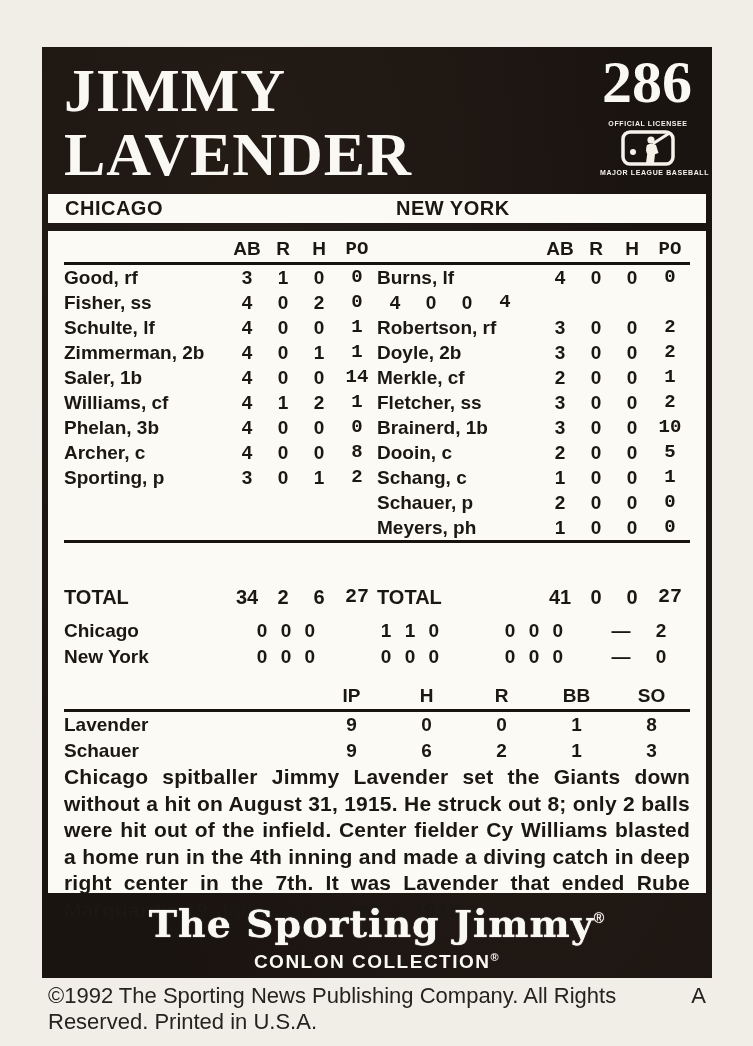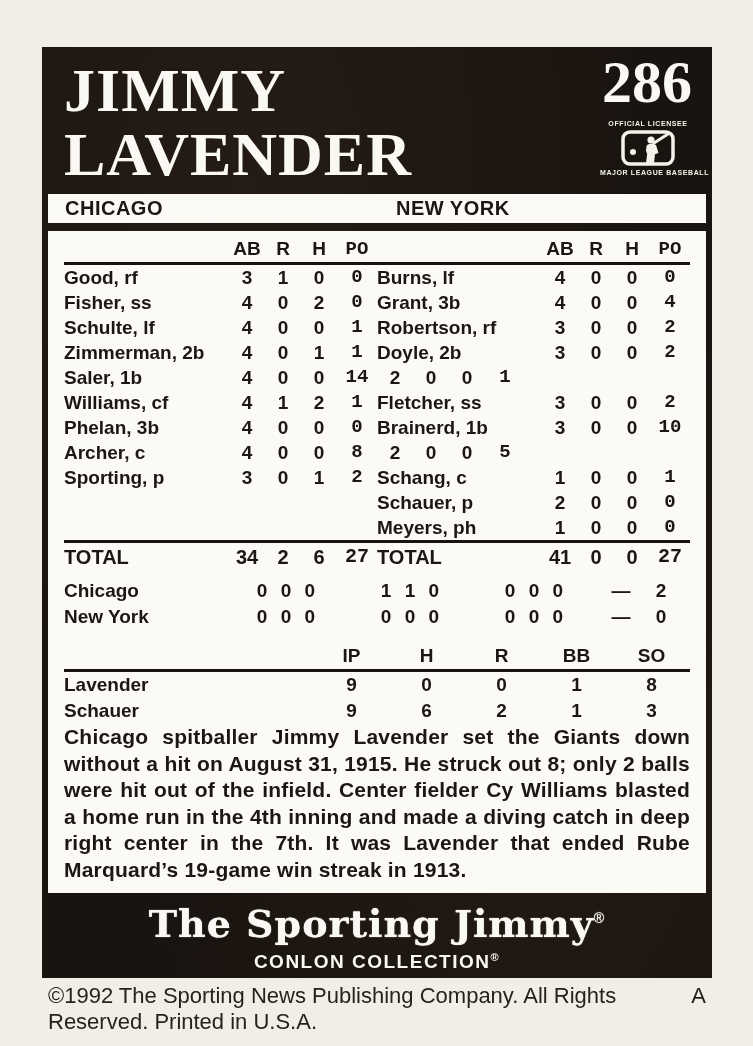--- a/index.html
+++ b/index.html
@@ -55,21 +55,21 @@
   }
   .halves { display:flex; }
   .half { width:313px; display:flex; flex-direction:column; }
   .row { display:flex; height:25px; line-height:25px; }
   .row .nm { flex:1; text-align:left; white-space:nowrap; }
   .row .c  { width:36px; text-align:center; }
   .row .c.po { width:40px;font-family:Liberation Mono, monospace; }
   .hdr-row { height:26px; line-height:26px; }
   .rule { border-top:3px solid #171310; }
   .blank2 { height:50px; }
-  .totals { height:28px; line-height:28px; font-size:20px; }
+  .totals { height:28px; line-height:28px; font-size:20px;margin-top:40px; }
   
   .linescore { margin-top:7px; }
   .ls-row { display:flex; height:26px; line-height:26px; }
   .ls-label { width:145px; white-space:nowrap; }
   .ls-grp { width:84px; text-align:center; word-spacing:8px; margin-left:40px; }
   .ls-grp.first { margin-left:35px; }
   .ls-dash { width:40px; margin-left:25px; text-align:center; }
   .ls-runs { width:40px; text-align:center; }
   
   .pitching { margin-top:13px; }
@@ -226,61 +226,62 @@
       </div>
       <div class="half">
         <div class="row">
             <span class="nm">Burns, lf</span>
             <span class="c">4</span>
             <span class="c">0</span>
             <span class="c">0</span>
             <span class="c po">0</span>
           </div>
         <div class="row">
-            <span class="nm">Grant, 3b</span>
             <span class="c">4</span>
             <span class="c">0</span>
             <span class="c">0</span>
             <span class="c po">4</span>
           </div>
         <div class="row">
             <span class="nm">Robertson, rf</span>
             <span class="c">3</span>
             <span class="c">0</span>
             <span class="c">0</span>
             <span class="c po">2</span>
           </div>
         <div class="row">
             <span class="nm">Doyle, 2b</span>
             <span class="c">3</span>
             <span class="c">0</span>
             <span class="c">0</span>
             <span class="c po">2</span>
           </div>
         <div class="row">
+            <span class="nm">Merkle, cf</span>
             <span class="c">2</span>
             <span class="c">0</span>
             <span class="c">0</span>
             <span class="c po">1</span>
           </div>
         <div class="row">
             <span class="nm">Fletcher, ss</span>
             <span class="c">3</span>
             <span class="c">0</span>
             <span class="c">0</span>
             <span class="c po">2</span>
           </div>
         <div class="row">
             <span class="nm">Brainerd, 1b</span>
             <span class="c">3</span>
             <span class="c">0</span>
             <span class="c">0</span>
             <span class="c po">10</span>
           </div>
         <div class="row">
+            <span class="nm">Dooin, c</span>
             <span class="c">2</span>
             <span class="c">0</span>
             <span class="c">0</span>
             <span class="c po">5</span>
           </div>
         <div class="row">
             <span class="nm">Schang, c</span>
             <span class="c">1</span>
             <span class="c">0</span>
             <span class="c">0</span>

